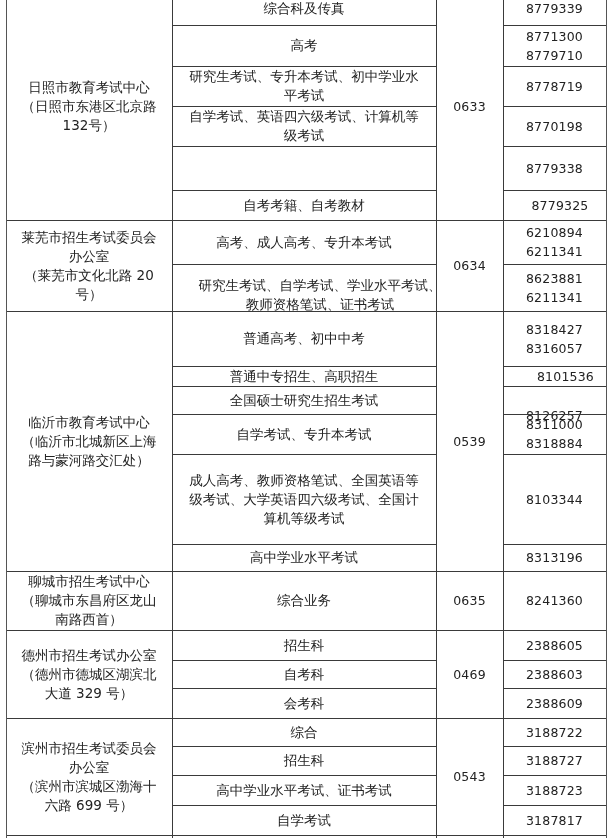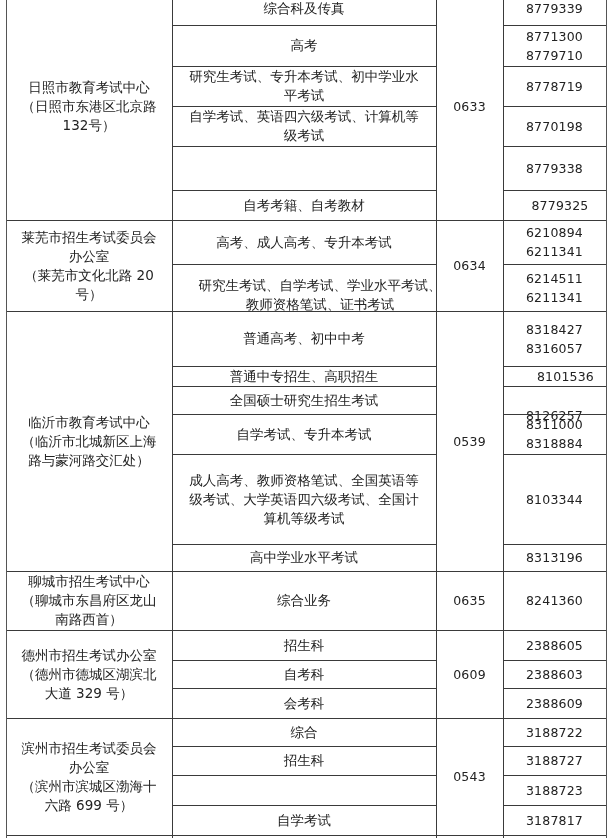--- a/index.html
+++ b/index.html
@@ -125,21 +125,21 @@
       </div>
     </div>
     <div class="cell" style="left: 188px; top: 264px; width: 264px; height: 47px; margin-top: 7px;">
       <div class="inner">
         <span class="line">研究生考试、自学考试、学业水平考试、</span>
         <span class="line">教师资格笔试、证书考试</span>
       </div>
     </div>
     <div class="cell num" style="left: 503px; top: 264px; width: 103px; height: 47px;">
       <div class="inner">
-        <span class="line">6214511</span>
+        <span class="line">8623881</span>
         <span class="line">6211341</span>
       </div>
     </div>
     <div class="hline" style="left: 172px; width: 265px; top: 264px;"></div>
     <div class="hline" style="left: 503px; width: 104px; top: 264px;"></div>
     <div class="hline" style="left: 6px; width: 601px; top: 311px;"></div>
     <div class="cell" style="left: 6px; top: 311px; width: 166px; height: 260px;">
       <div class="inner">
         <span class="line">临沂市教育考试中心</span>
         <span class="line">（临沂市北城新区上海</span>
@@ -251,21 +251,21 @@
     <div class="hline" style="left: 6px; width: 601px; top: 630px;"></div>
     <div class="cell" style="left: 6px; top: 630px; width: 166px; height: 88px;">
       <div class="inner">
         <span class="line">德州市招生考试办公室</span>
         <span class="line">（德州市德城区湖滨北</span>
         <span class="line">大道 329 号）</span>
       </div>
     </div>
     <div class="cell num" style="left: 436px; top: 630px; width: 67px; height: 88px;">
       <div class="inner">
-        <span class="line">0609</span>
+        <span class="line">0469</span>
       </div>
     </div>
     <div class="cell" style="left: 172px; top: 630px; width: 264px; height: 30px;">
       <div class="inner">
         <span class="line">招生科</span>
       </div>
     </div>
     <div class="cell num" style="left: 503px; top: 630px; width: 103px; height: 30px;">
       <div class="inner">
         <span class="line">2388605</span>
@@ -324,20 +324,25 @@
         <span class="line">招生科</span>
       </div>
     </div>
     <div class="cell num" style="left: 503px; top: 746px; width: 103px; height: 29px;">
       <div class="inner">
         <span class="line">3188727</span>
       </div>
     </div>
     <div class="hline" style="left: 172px; width: 265px; top: 746px;"></div>
     <div class="hline" style="left: 503px; width: 104px; top: 746px;"></div>
+    <div class="cell" style="left: 172px; top: 775px; width: 264px; height: 30px;">
+      <div class="inner">
+        <span class="line">高中学业水平考试、证书考试</span>
+      </div>
+    </div>
     <div class="cell num" style="left: 503px; top: 775px; width: 103px; height: 30px;">
       <div class="inner">
         <span class="line">3188723</span>
       </div>
     </div>
     <div class="hline" style="left: 172px; width: 265px; top: 775px;"></div>
     <div class="hline" style="left: 503px; width: 104px; top: 775px;"></div>
     <div class="cell" style="left: 172px; top: 805px; width: 264px; height: 30px;">
       <div class="inner">
         <span class="line">自学考试</span>

